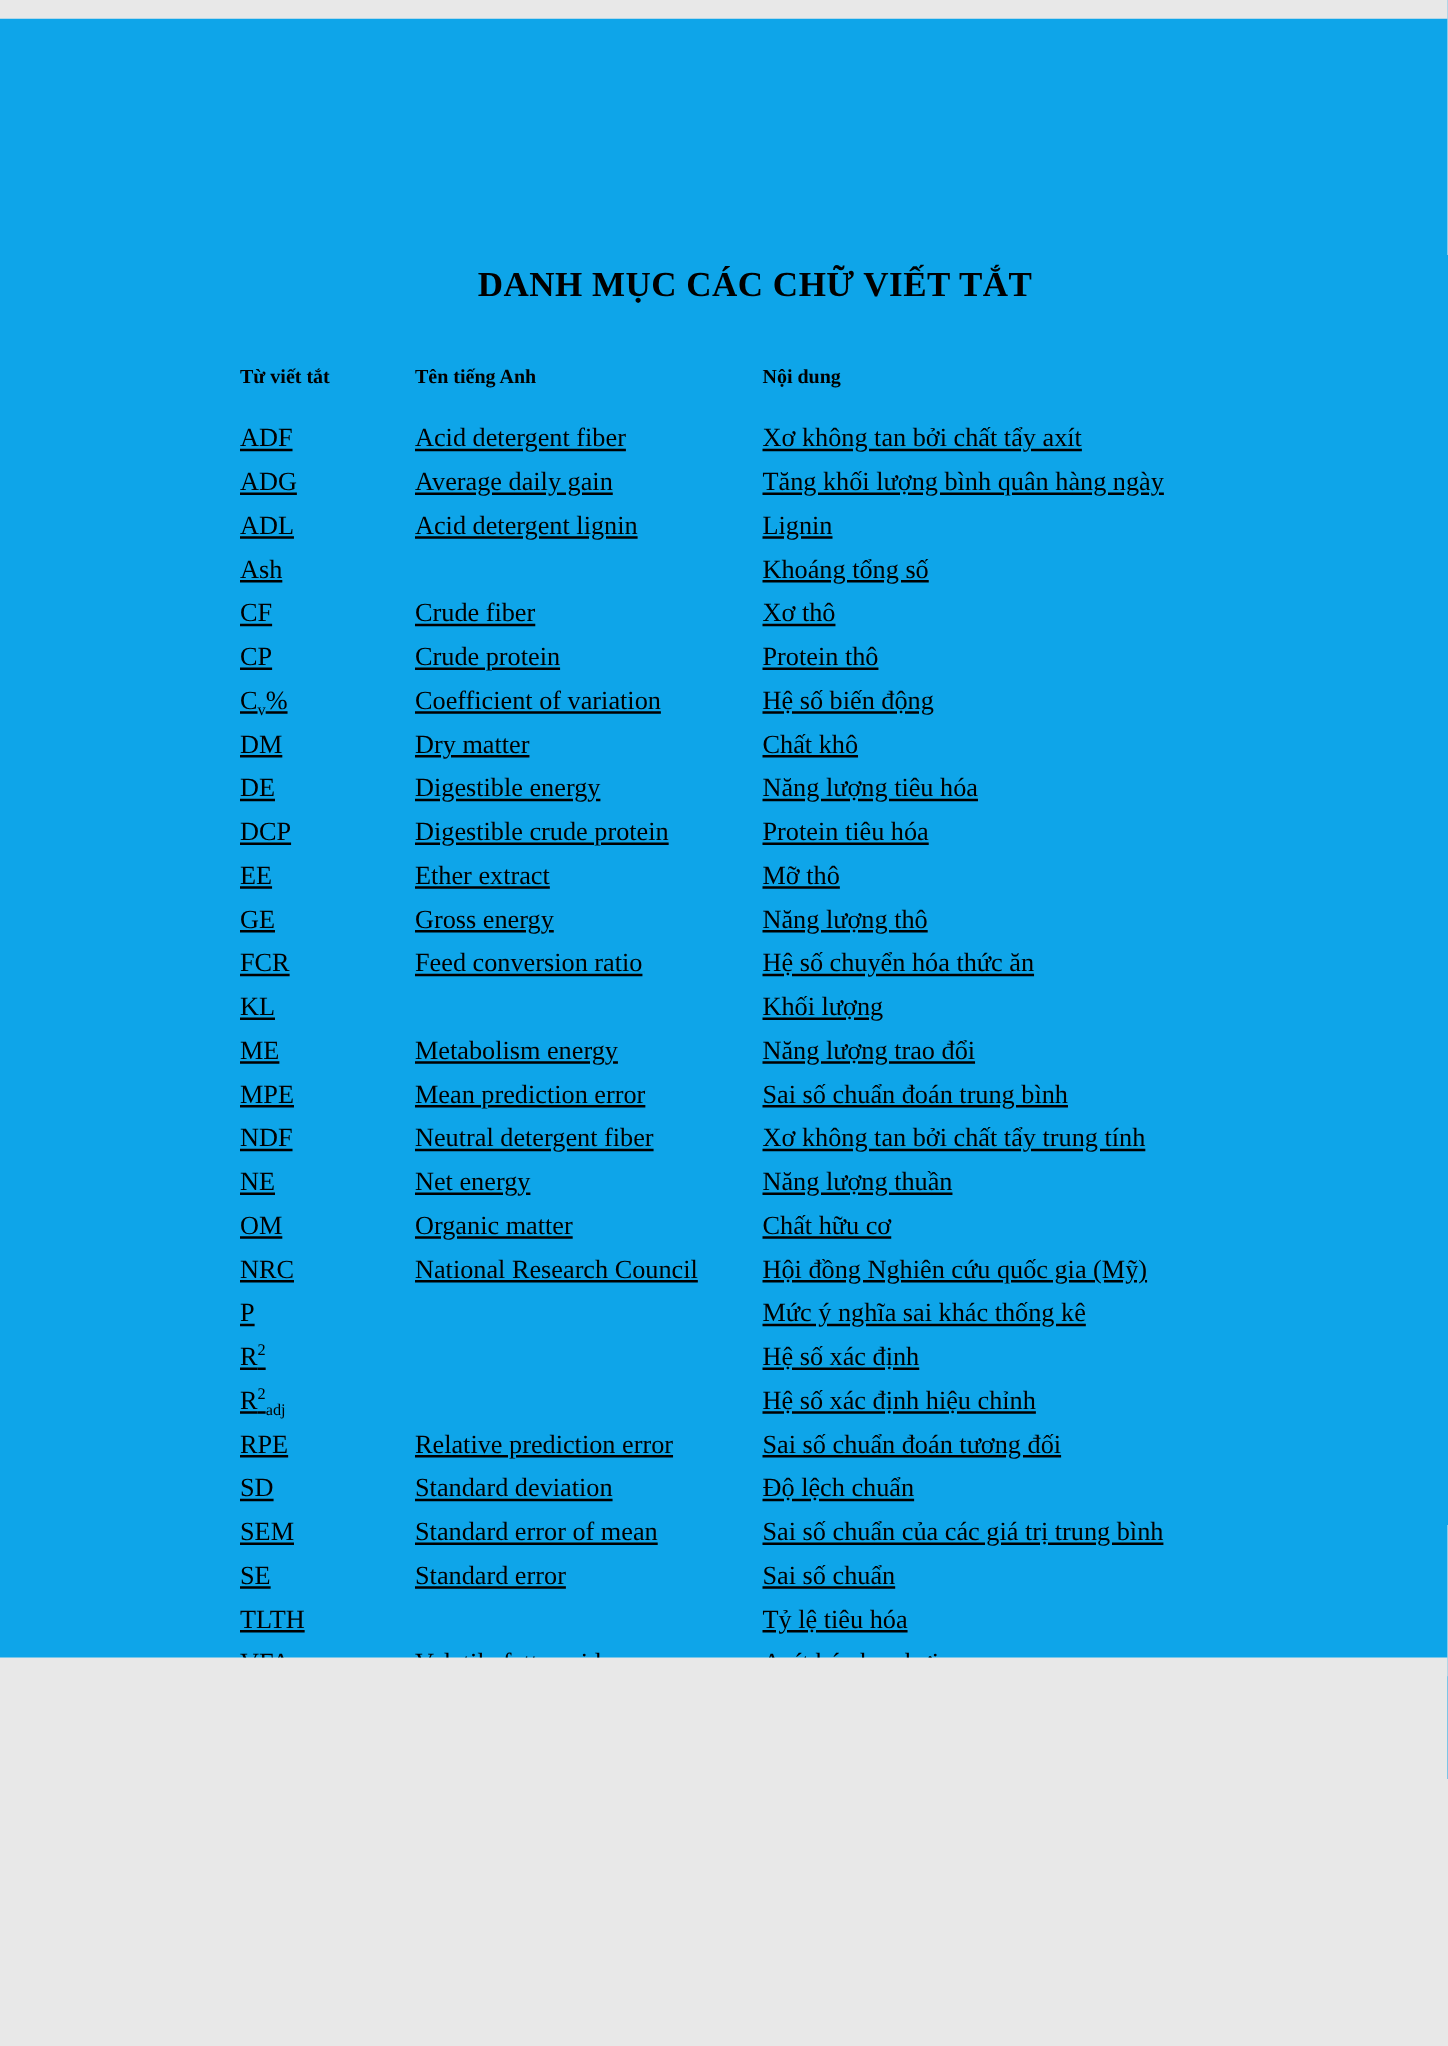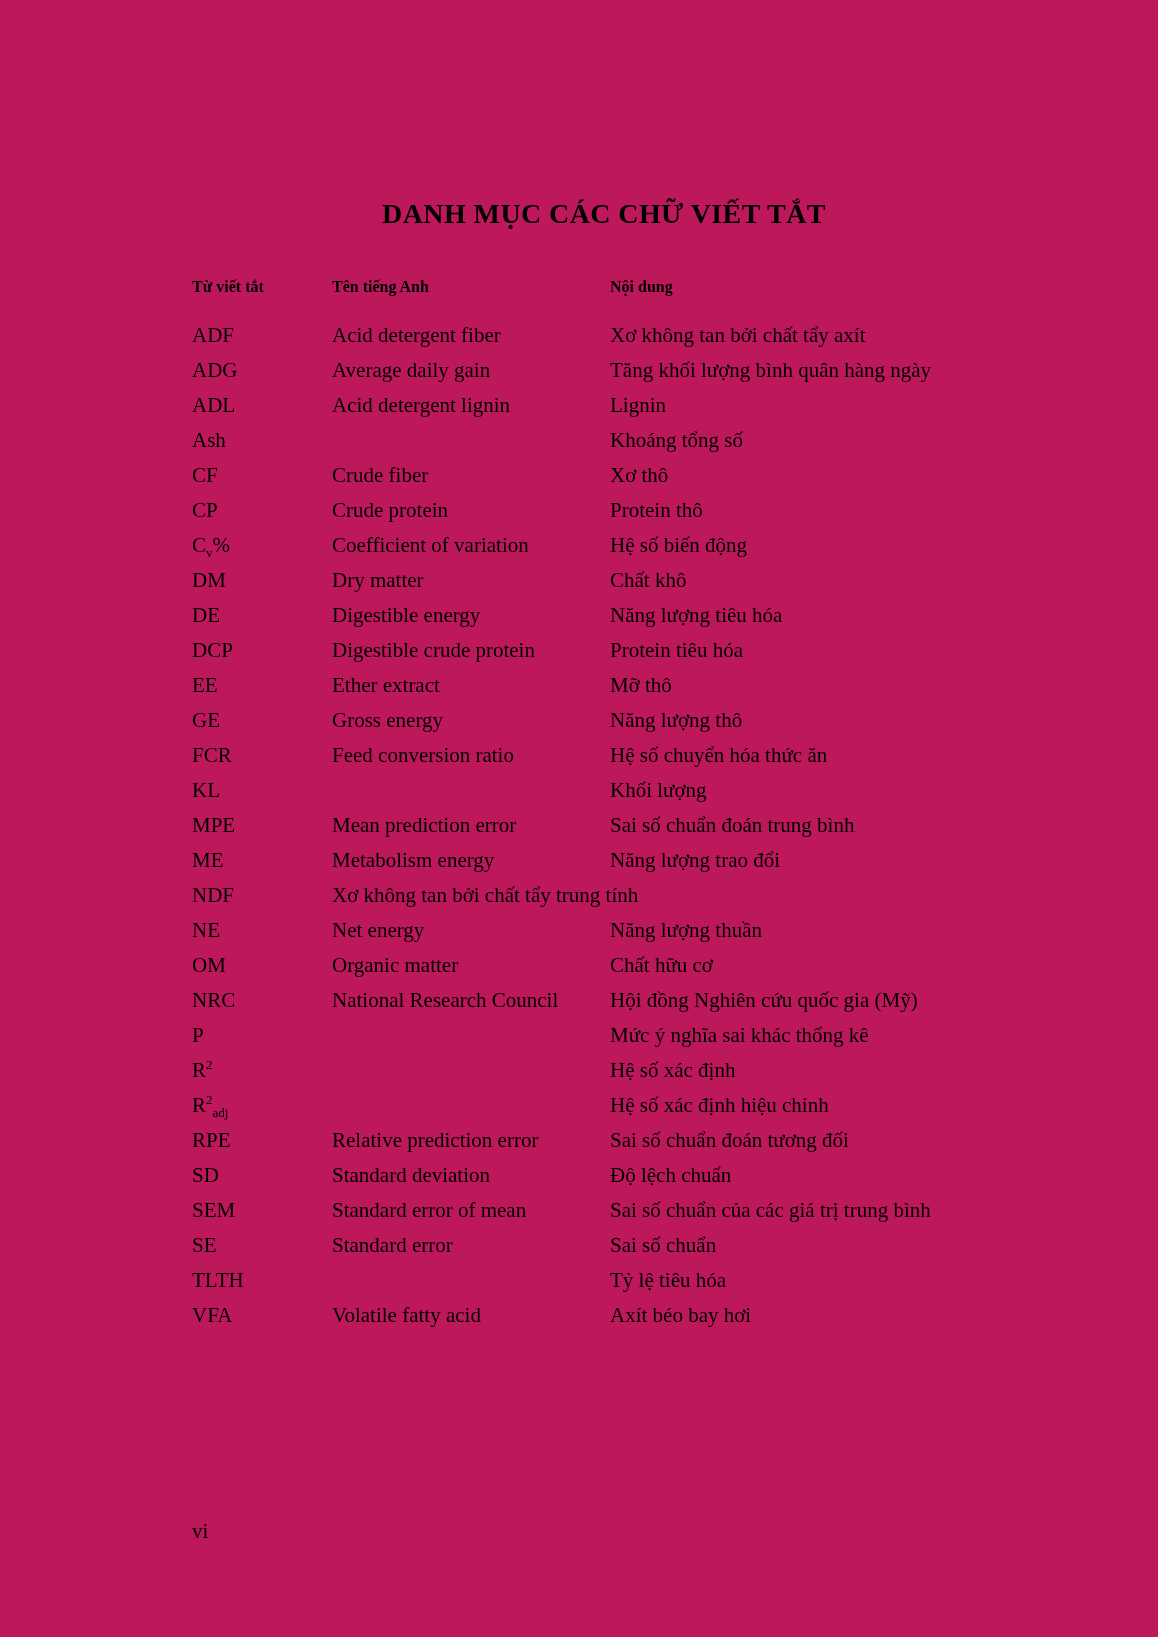--- a/index.html
+++ b/index.html
@@ -3,26 +3,26 @@
 <meta charset="utf-8">
 <style>
   html, body {
     margin: 0;
     padding: 0;
     background: #e8e8e8;
   }
   .page {
     position: relative;
     width: 1158px;
-    height: 1637px;
-    background: #be185d;
+    height: 1311px;
+    background: #0ea5e9;
     color: #000000;
     font-family: "Liberation Serif", "DejaVu Serif", serif;
     overflow: hidden;
-    margin: 0 auto;
+    margin: 15px auto;
   }
   .title {
     position: absolute;
     left: 192px;
     width: 824px;
     top: 197px;
     margin: 0;
     font-size: 28px;
     line-height: 34px;
     font-weight: bold;
@@ -44,20 +44,21 @@
     position: absolute;
     left: 192px;
     top: 318px;
     font-size: 21px;
     line-height: 35px;
   }
   .row {
     display: flex;
     height: 35px;
     white-space: nowrap;
+    text-decoration: underline;
   }
   .col1 { width: 140px; flex: 0 0 140px; }
   .col2 { width: 278px; flex: 0 0 278px; }
   .col3 { width: 440px; flex: 0 0 440px; }
   sub, sup {
     font-size: 0.62em;
     line-height: 0;
   }
   sup { vertical-align: super; }
   sub { vertical-align: sub; }
@@ -148,31 +149,32 @@
         <div class="col1">FCR</div>
         <div class="col2">Feed conversion ratio</div>
         <div class="col3">Hệ số chuyển hóa thức ăn</div>
       </div>
       <div class="row">
         <div class="col1">KL</div>
         <div class="col2"></div>
         <div class="col3">Khối lượng</div>
       </div>
       <div class="row">
+        <div class="col1">ME</div>
+        <div class="col2">Metabolism energy</div>
+        <div class="col3">Năng lượng trao đổi</div>
+      </div>
+      <div class="row">
         <div class="col1">MPE</div>
         <div class="col2">Mean prediction error</div>
         <div class="col3">Sai số chuẩn đoán trung bình</div>
       </div>
       <div class="row">
-        <div class="col1">ME</div>
-        <div class="col2">Metabolism energy</div>
-        <div class="col3">Năng lượng trao đổi</div>
-      </div>
-      <div class="row">
         <div class="col1">NDF</div>
+        <div class="col2">Neutral detergent fiber</div>
         <div class="col3">Xơ không tan bởi chất tẩy trung tính</div>
       </div>
       <div class="row">
         <div class="col1">NE</div>
         <div class="col2">Net energy</div>
         <div class="col3">Năng lượng thuần</div>
       </div>
       <div class="row">
         <div class="col1">OM</div>
         <div class="col2">Organic matter</div>

